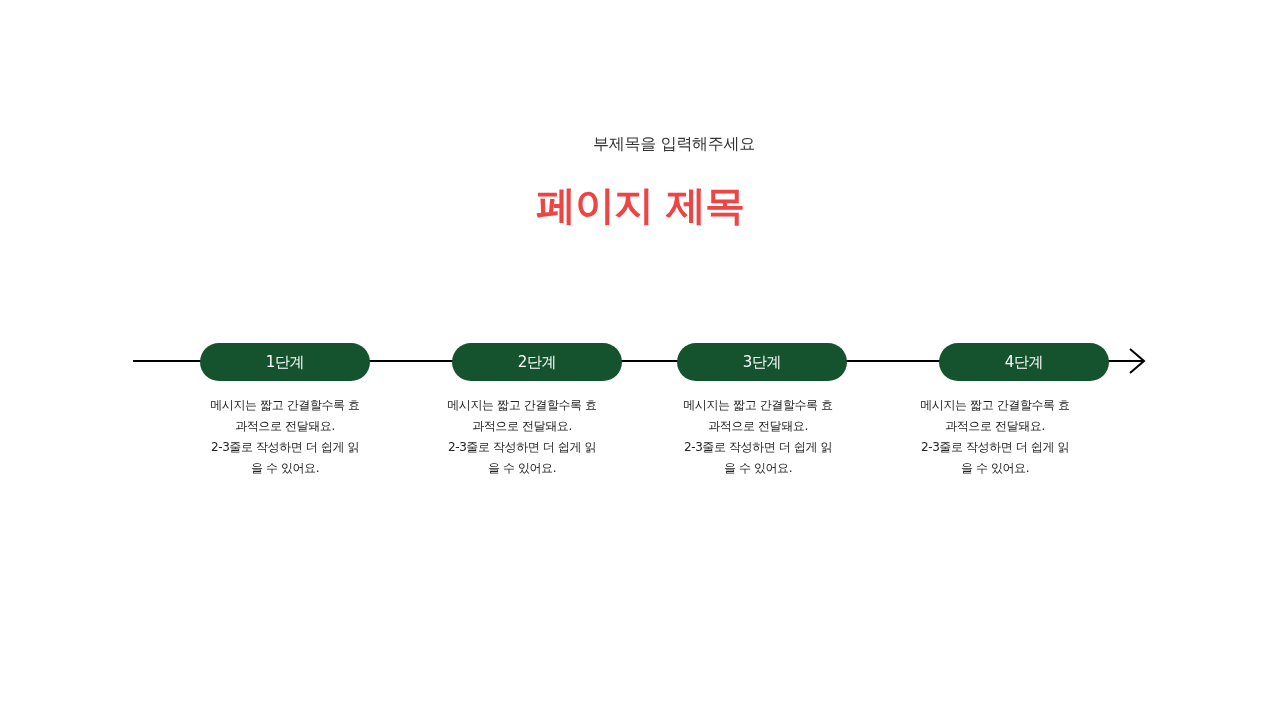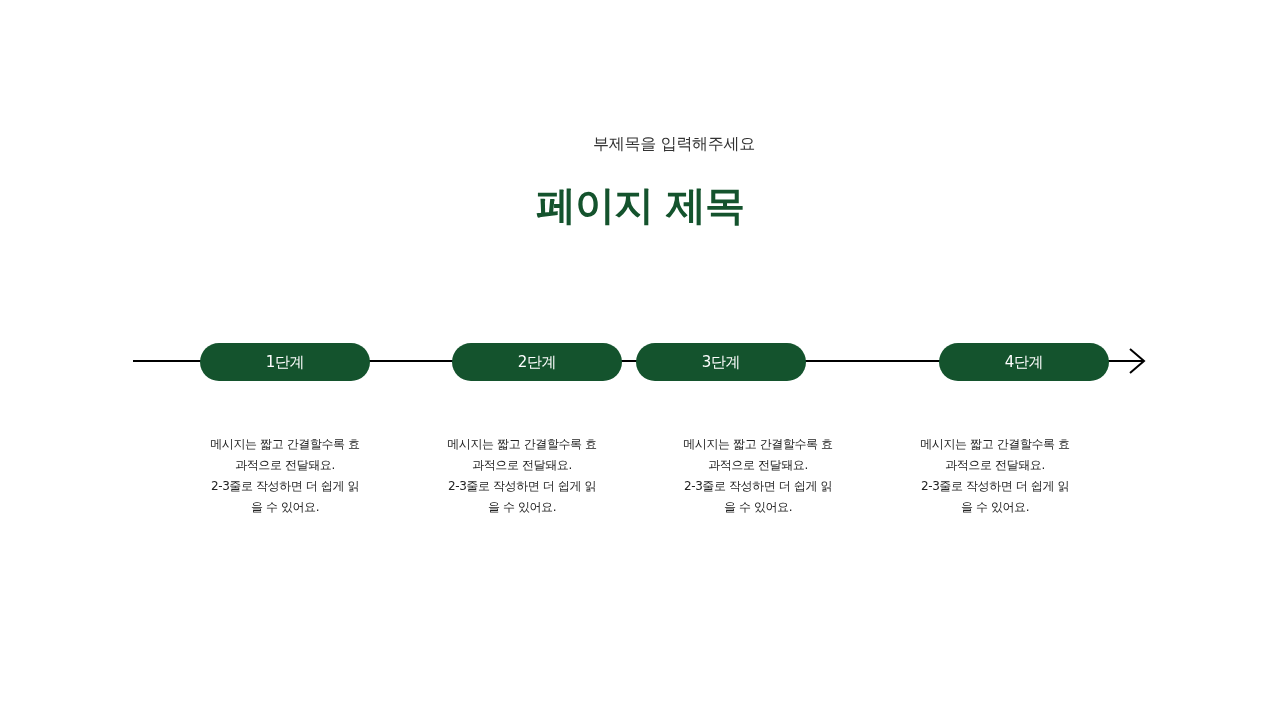--- a/index.html
+++ b/index.html
@@ -1,43 +1,43 @@
 <!DOCTYPE html>
 <html><head>
   <meta charset="utf-8">
   <style>
     html, body { margin:0; padding:0; }
     body { width:1280px; height:720px; background:#ffffff; position:relative; overflow:hidden;
            font-family:"DejaVu Sans", "Liberation Sans", sans-serif; color:#222; }
     .subtitle { position:absolute; top:134px; left:0; width:1280px; text-align:center; font-size:16px; color:#333; letter-spacing:-0.3px;margin-left:34px; }
-    .title { position:absolute; top:178px; left:0; width:1280px; text-align:center; font-size:40px; font-weight:bold; color:#14532d; letter-spacing:-1px; }
+    .title { position:absolute; top:178px; left:0; width:1280px; text-align:center; font-size:40px; font-weight:bold; color:#ef4444; letter-spacing:-1px; }
     .line { position:absolute; left:133px; top:360px; width:1010px; height:2px; background:#000; }
     .arrow { position:absolute; left:1124px; top:347px; width:26px; height:28px; }
     .pill { position:absolute; top:343px; width:170px; height:38px; background:#14532d; border-radius:19px;
             color:#fff; font-size:15px; display:flex; align-items:center; justify-content:center; letter-spacing:-0.3px; }
-    .desc { position:absolute; top:395px; width:170px; text-align:center; font-size:12px; line-height:21px; color:#222; letter-spacing:-0.4px;margin-top:39px; }
+    .desc { position:absolute; top:395px; width:170px; text-align:center; font-size:12px; line-height:21px; color:#222; letter-spacing:-0.4px; }
   </style>
 </head>
 <body>
 
 <div class="subtitle">부제목을 입력해주세요</div>
 <div class="title">페이지 제목</div>
 
 <div class="line"></div>
 <svg class="arrow" viewBox="0 0 26 28">
   <polyline points="6,2 20,14 6,26" fill="none" stroke="#000" stroke-width="2"></polyline>
 </svg>
 
 <div class="pill" style="left:200px">
     <span>1단계</span>
   </div>
 <div class="pill" style="left:452px">
     <span>2단계</span>
   </div>
-<div class="pill" style="left:636px">
+<div class="pill" style="left:677px">
     <span>3단계</span>
   </div>
 <div class="pill" style="left:939px">
     <span>4단계</span>
   </div>
 
 <div class="desc" style="left:200px">
   <div>메시지는 짧고 간결할수록 효</div>
   <div>과적으로 전달돼요.</div>
   <div>2-3줄로 작성하면 더 쉽게 읽</div>

